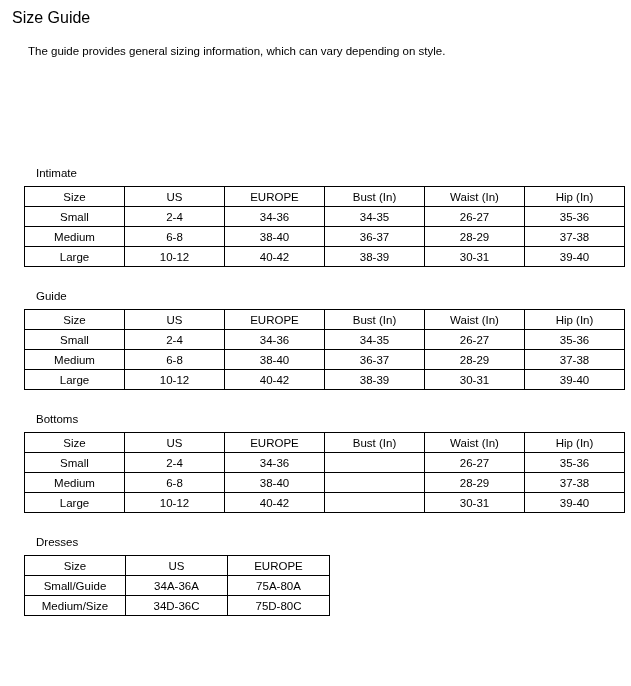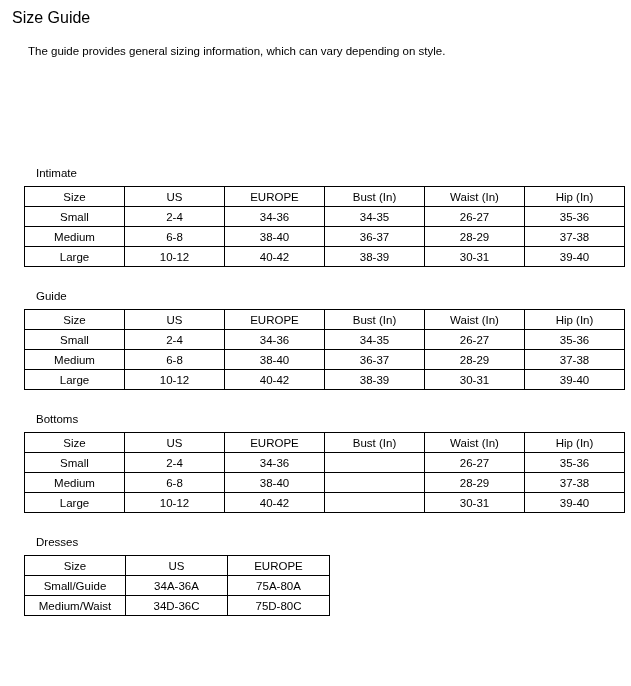--- a/index.html
+++ b/index.html
@@ -251,21 +251,21 @@
               <th>EUROPE</th>
             </tr>
           </thead>
           <tbody>
             <tr>
               <td>Small/Guide</td>
               <td>34A-36A</td>
               <td>75A-80A</td>
             </tr>
             <tr>
-              <td>Medium/Waist</td>
+              <td>Medium/Size</td>
               <td>34D-36C</td>
               <td>75D-80C</td>
             </tr>
           </tbody>
         </table>
       </div>
     </div>
 </div>
 
 </body></html>

